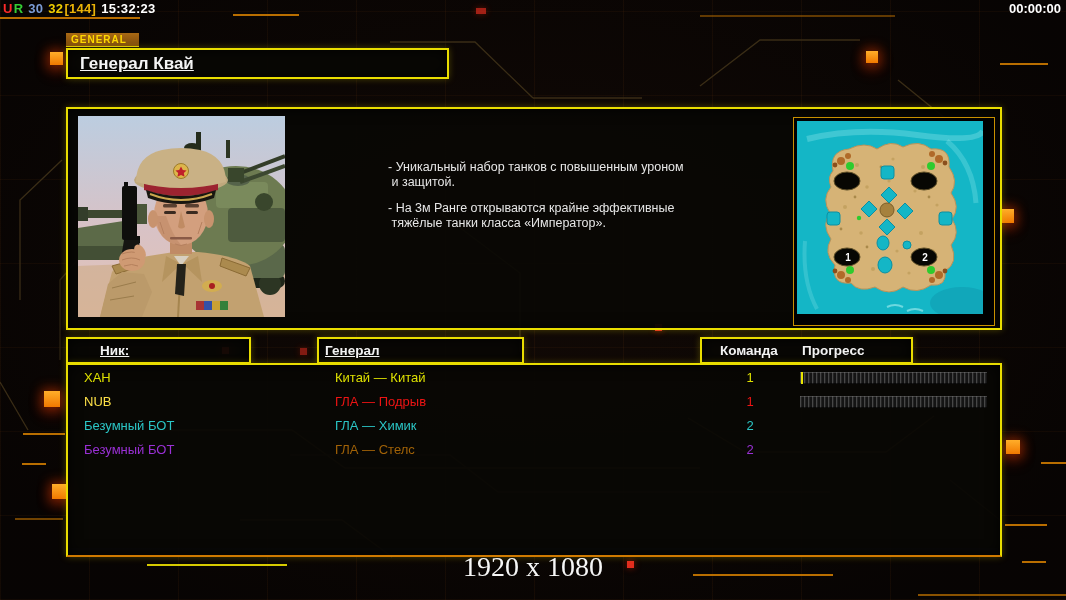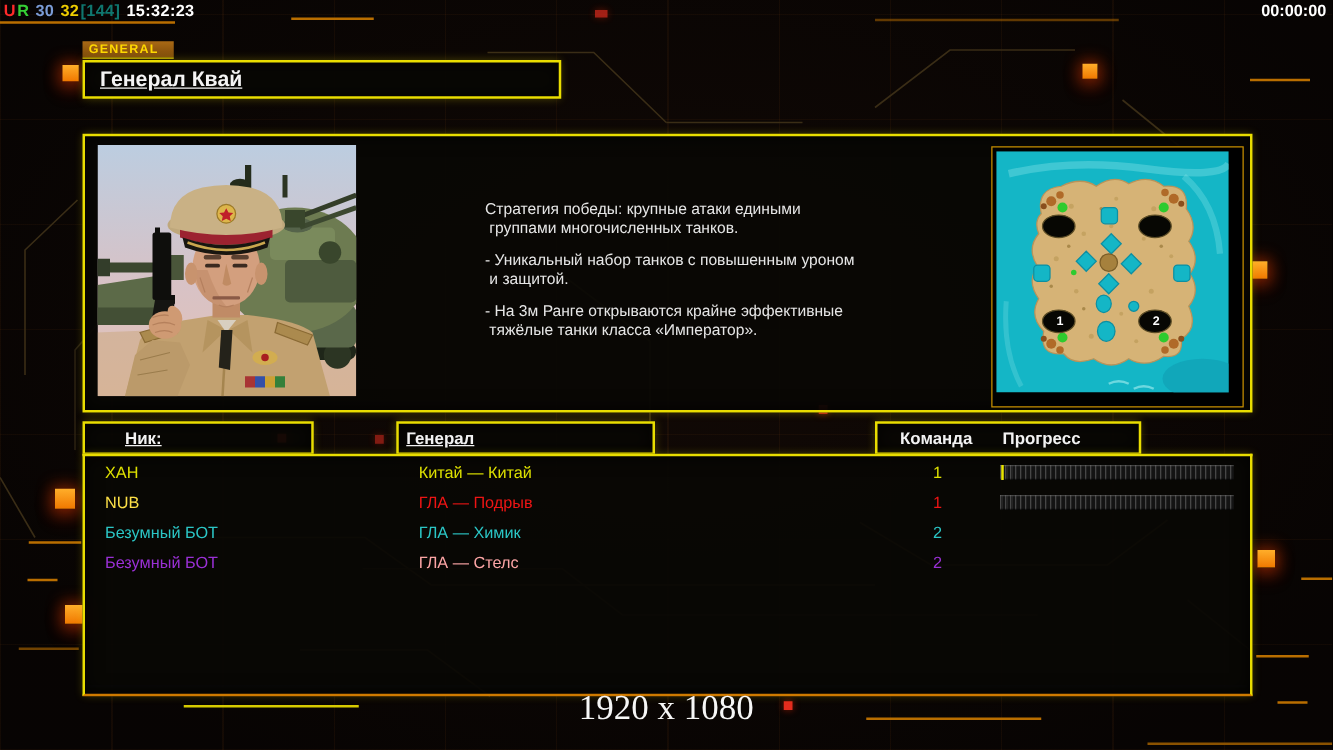--- a/index.html
+++ b/index.html
@@ -16,21 +16,21 @@
   .osq{position:absolute;z-index:0;width:13px;height:13px;background:linear-gradient(#ffae2a,#f07800);
        box-shadow:0 0 12px 3px rgba(255,70,0,.40), 0 6px 14px 2px rgba(200,30,0,.25);}
   .rsq{position:absolute;z-index:0;width:7px;height:7px;background:#e22c1e;box-shadow:0 0 6px rgba(255,40,0,.5);}
   .hl{position:absolute;z-index:0;height:2px;background:#b96e00;}
 
   
   .hud-left{position:absolute;left:3px;top:1px;z-index:3;font-size:13px;font-weight:bold;letter-spacing:.3px;}
   .hud-left span{margin-right:1px;}
   .hud-right{position:absolute;right:5px;top:1px;z-index:3;font-size:13px;font-weight:bold;color:#fff;}
   .c-red{color:#ff2a2a}.c-green{color:#35cf35}.c-blue{color:#7b9cd6}.c-yellow{color:#eecd00}
-  .c-gray{color:#0f766e}.c-white{color:#fff}
+  .c-gray{color:#eab308}.c-white{color:#fff}
 
   
   .ybox{position:absolute;z-index:1;border:2px solid #e9dd00;background:rgba(9,7,4,.93);
         box-shadow:0 0 7px rgba(235,215,0,.28), inset 0 0 14px rgba(0,0,0,.85);text-decoration:underline;}
   .gen-tab{position:absolute;left:66px;top:33px;z-index:1;width:73px;height:14px;
            background:linear-gradient(#a96914,#7c4a0b);color:#ffd900;font-size:10px;font-weight:bold;
            letter-spacing:1px;line-height:14px;padding-left:5px;box-sizing:border-box;
            border-bottom:1px solid #d8c400;}
   .title-box{left:66px;top:48px;width:367px;height:27px;line-height:27px;padding-left:12px;
              font-size:17px;font-weight:bold;color:#f4f4f4;}
@@ -212,22 +212,20 @@
         <polygon points="46,124 62,124 58,152 42,148" fill="#151512"></polygon>
         <ellipse cx="54" cy="144" rx="13" ry="11" fill="#cf9a73"></ellipse>
         <path d="M44,138 q10,-4 18,0 M44,144 q10,-4 18,0 M46,150 q8,-3 14,0" stroke="#b5805c" stroke-width="1" fill="none"></path>
         <ellipse cx="62" cy="136" rx="5" ry="8" fill="#cf9a73" transform="rotate(-30 62 136)"></ellipse>
         <polygon points="22,201 30,168 44,156 66,158 74,176 64,201" fill="#bb9a6a"></polygon>
         <path d="M34,172 L58,166 M32,184 L56,180" stroke="#9a7c4c" stroke-width="1" fill="none"></path>
       </svg>
     </div>
 
     <div class="strategy">
-        <p>Стратегия победы: крупные атаки едиными
- группами многочисленных танков.</p>
         <p>- Уникальный набор танков с повышенным уроном
  и защитой.</p>
         <p>- На 3м Ранге открываются крайне эффективные
  тяжёлые танки класса «Император».</p>
       </div>
 
     <div class="map-frame">
       <svg width="186" height="193" viewBox="0 0 186 193">
         <rect width="186" height="193" fill="#14b6c6"></rect>
         <path d="M10,18 Q60,6 120,14 T186,10" stroke="#8fe9ec" stroke-width="6" fill="none" opacity=".35"></path>
@@ -346,21 +344,21 @@
 
     <div class="prow">
       <span class="nick" style="color: rgb(43, 198, 198);">Безумный БОТ</span>
       <span class="gen" style="color: rgb(43, 198, 198);">ГЛА — Химик</span>
       <span class="team" style="color: rgb(43, 198, 198);">2</span>
 
     </div>
 
     <div class="prow">
       <span class="nick" style="color: rgb(154, 48, 214);">Безумный БОТ</span>
-      <span class="gen" style="color: #fca5a5;">ГЛА — Стелс</span>
+      <span class="gen" style="color: #a16207;">ГЛА — Стелс</span>
       <span class="team" style="color: rgb(154, 48, 214);">2</span>
 
     </div>
   </div>
   </div>
 
   <div class="resolution">1920 x 1080</div>
 </div>
 
 </body></html>

